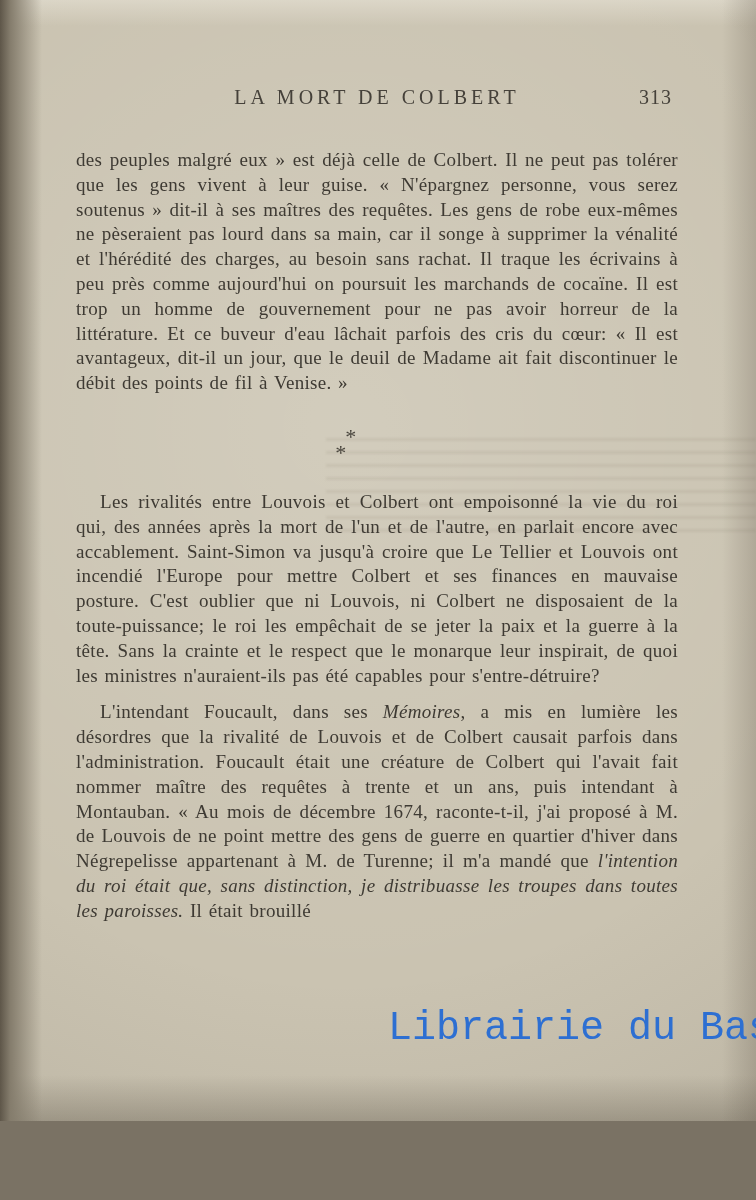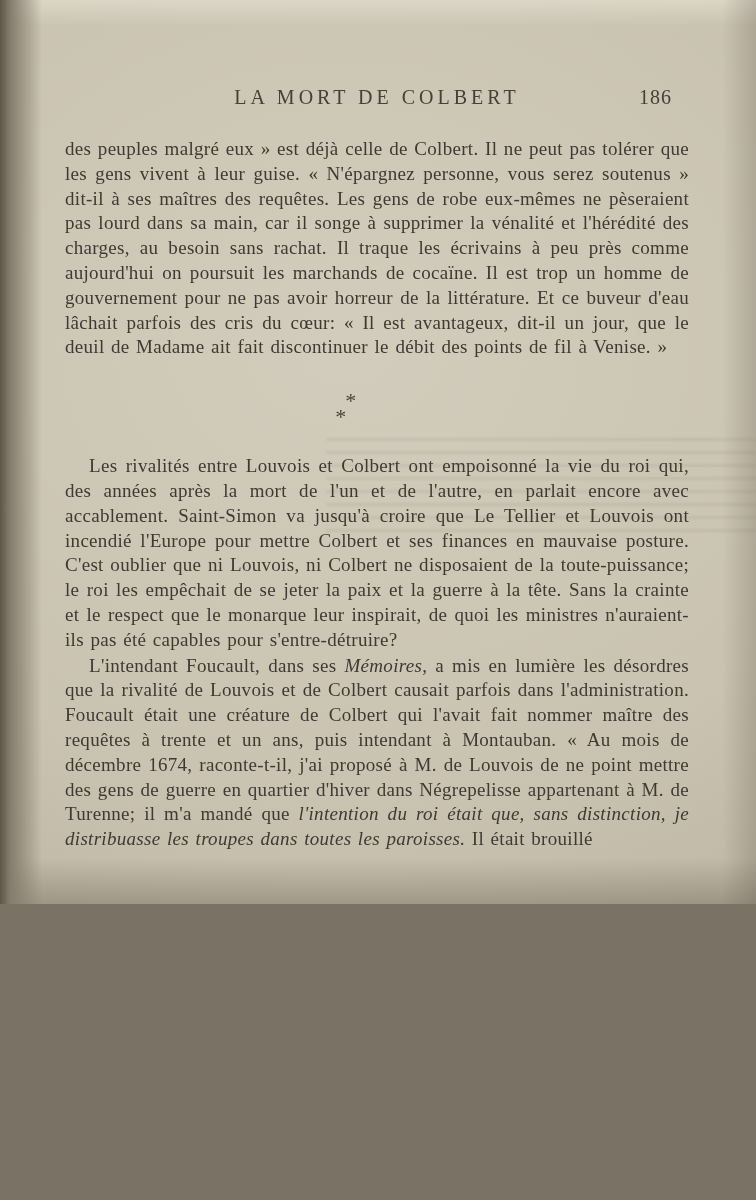--- a/index.html
+++ b/index.html
@@ -1,19 +1,19 @@
 <!DOCTYPE html>
 <html><head>
 <meta charset="utf-8">
 <style>
   html,body { margin:0; padding:0; background:#7a7264; }
 
   .photo {
     position:relative;
-    width:756px; height:904px;
+    width:756px; height:1121px;
     margin:0 auto;
     overflow:hidden;
     background-color:#cac3b1;
     background-image:
       linear-gradient(90deg, #5e5649 0px, #847c6c 10px, rgba(132,124,108,0) 42px),
       linear-gradient(270deg, rgba(74,64,52,0.22) 0px, rgba(74,64,52,0) 34px),
       linear-gradient(0deg, rgba(64,56,44,0.28) 0px, rgba(64,56,44,0) 46px),
       linear-gradient(180deg, rgba(236,232,220,0.5) 0px, rgba(236,232,220,0) 26px),
       radial-gradient(ellipse 130% 90% at 46% 38%, rgba(255,255,250,0.16) 0%, rgba(255,255,250,0) 55%, rgba(60,52,40,0.14) 100%);
     font-family:"Liberation Serif","DejaVu Serif",serif;
@@ -41,21 +41,21 @@
 
   .text-block {
     position:absolute;
     left:64px; right:66px; top:136px;
     font-size:19px;
     line-height:24.8px;
     letter-spacing:0.3px;
     word-spacing:1.5px;
     text-align:justify;
   }
-  .text-block p { margin:1px; }
+  .text-block p { margin:12px; }
   p.indent { text-indent:24px; }
   .italic { font-style:italic; }
 
   .separator {
     margin:26px 0 22px 0;
     height:46px;
     display:flex;
     flex-direction:column;
     align-items:center;
     justify-content:center;
@@ -88,21 +88,21 @@
     white-space:nowrap;
   }
 </style>
 </head>
 <body>
 
 <div class="photo">
 
   <div class="running-head">
     <div class="running-title">LA MORT DE COLBERT</div>
-    <div class="folio">186</div>
+    <div class="folio">313</div>
   </div>
 
   <div class="show-through"></div>
 
   <div class="text-block">
 
     <p class="noindent">des peuples malgré eux » est déjà celle de Colbert. Il ne peut pas tolérer que les gens vivent à leur guise. « N'épargnez personne, vous serez soutenus » dit-il à ses maîtres des requêtes. Les gens de robe eux-mêmes ne pèseraient pas lourd dans sa main, car il songe à supprimer la vénalité et l'hérédité des charges, au besoin sans rachat. Il traque les écrivains à peu près comme aujourd'hui on poursuit les marchands de cocaïne. Il est trop un homme de gouvernement pour ne pas avoir horreur de la littérature. Et ce buveur d'eau lâchait parfois des cris du cœur: « Il est avantageux, dit-il un jour, que le deuil de Madame ait fait discontinuer le débit des points de fil à Venise. »</p>
 
 
     <div class="separator">

